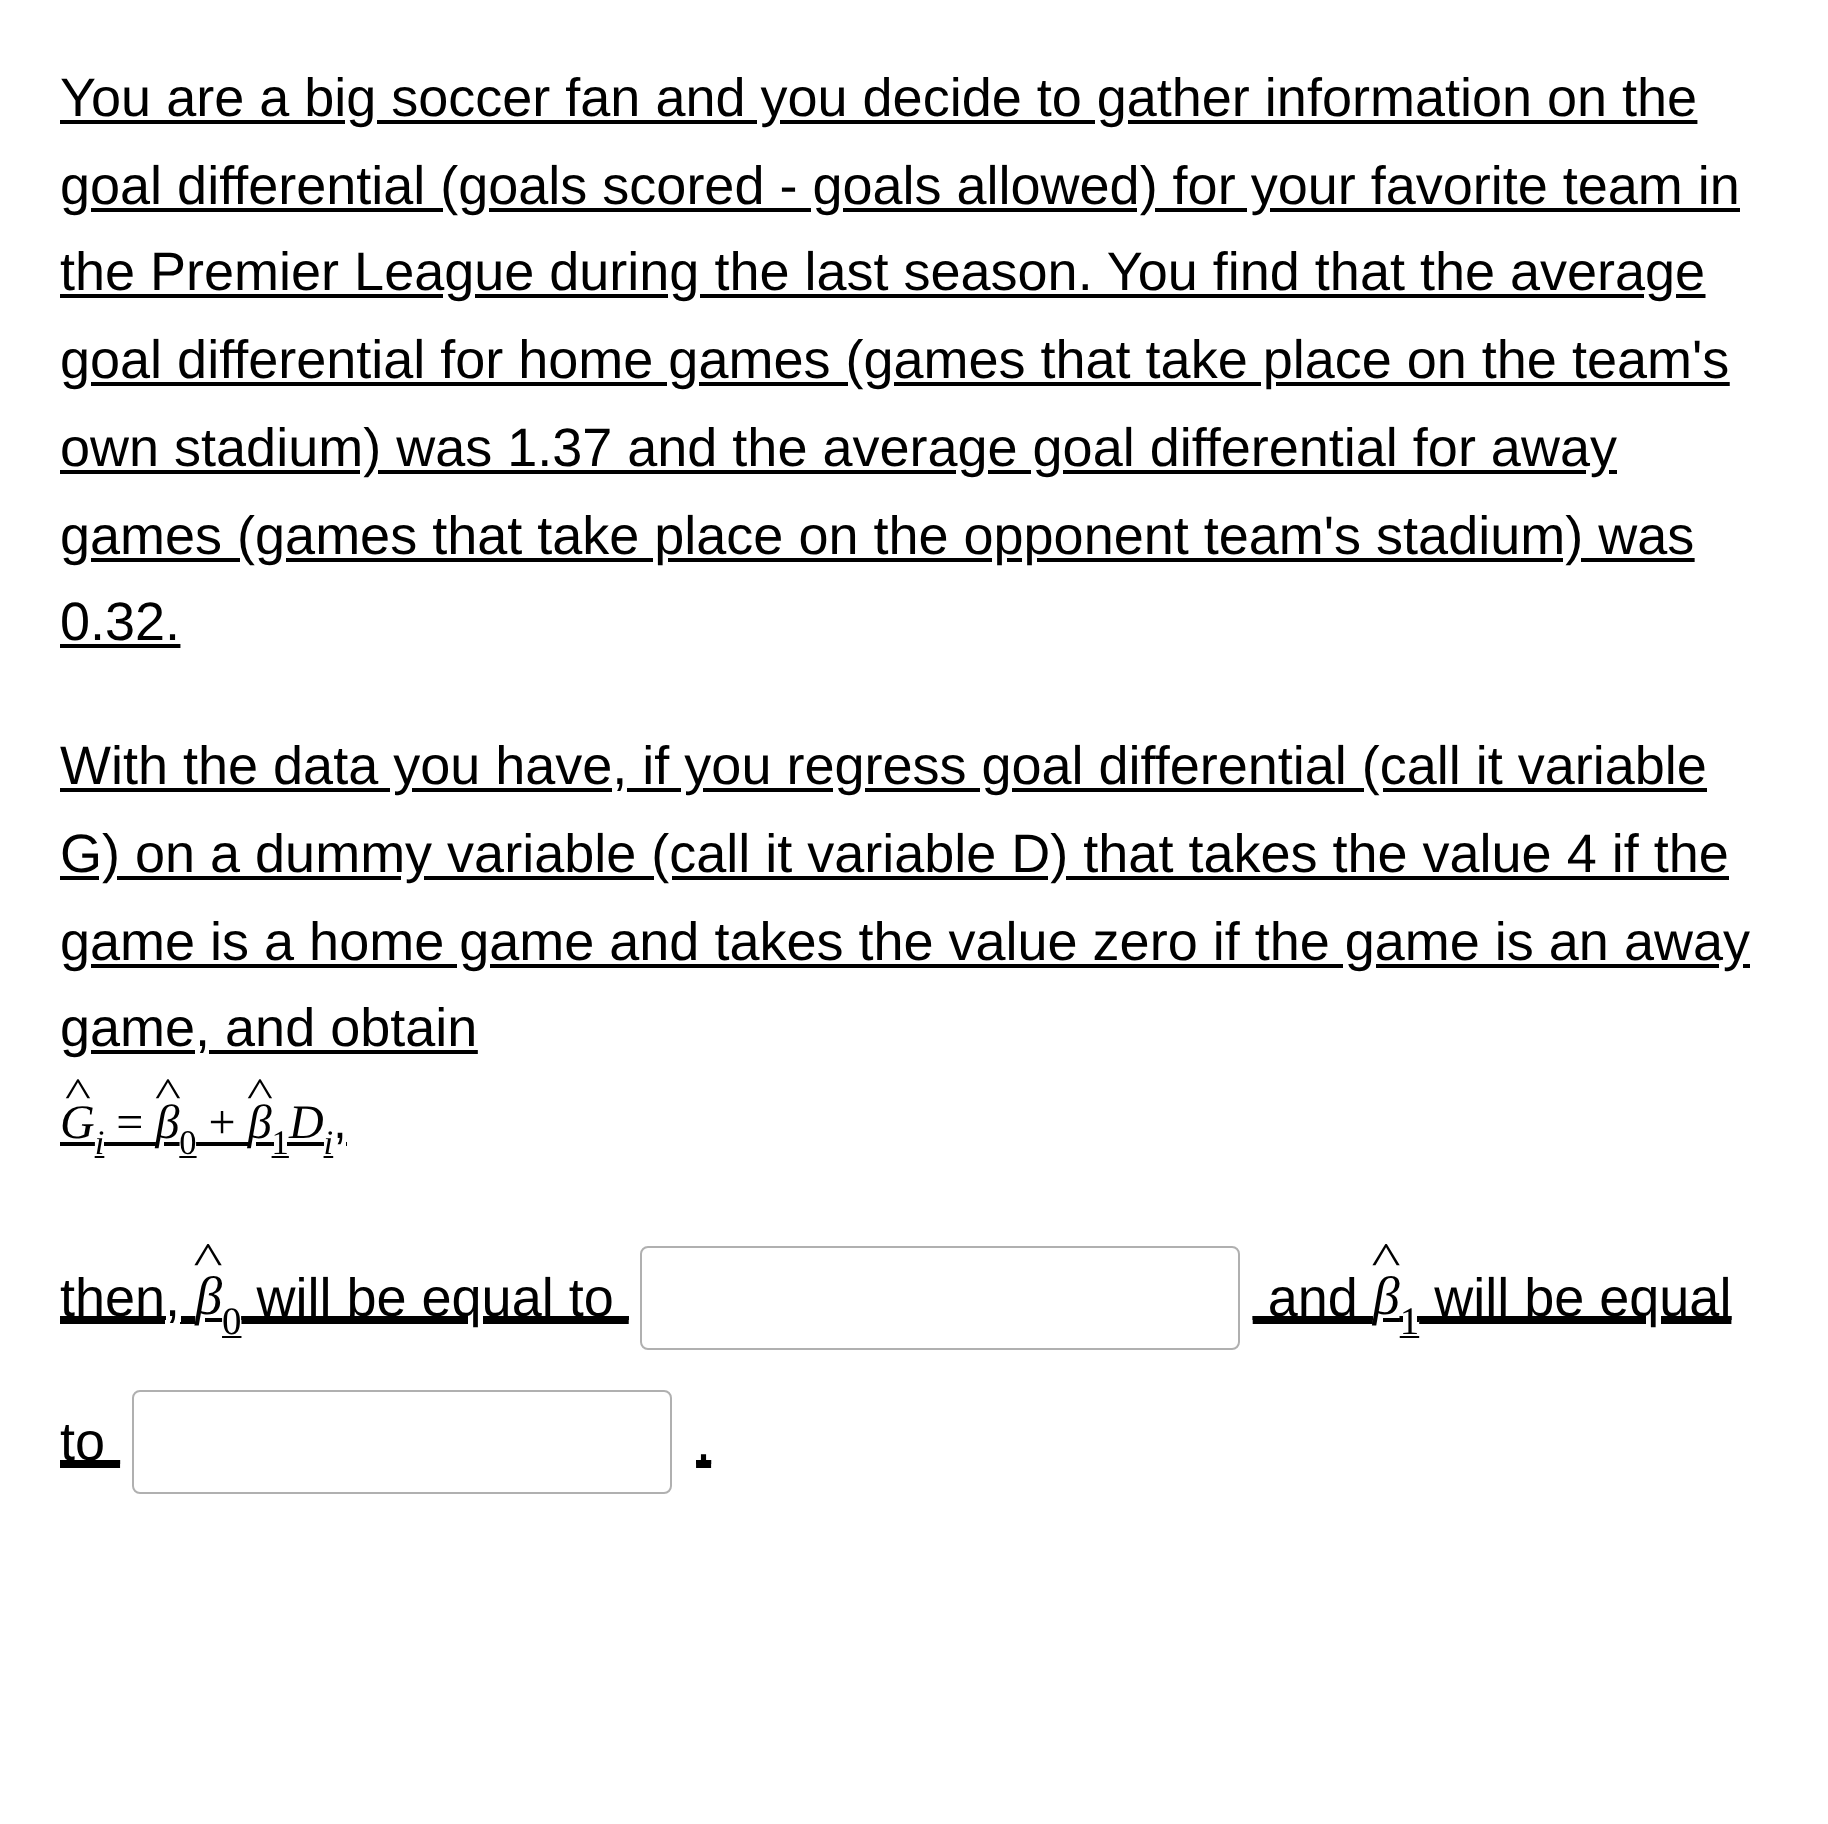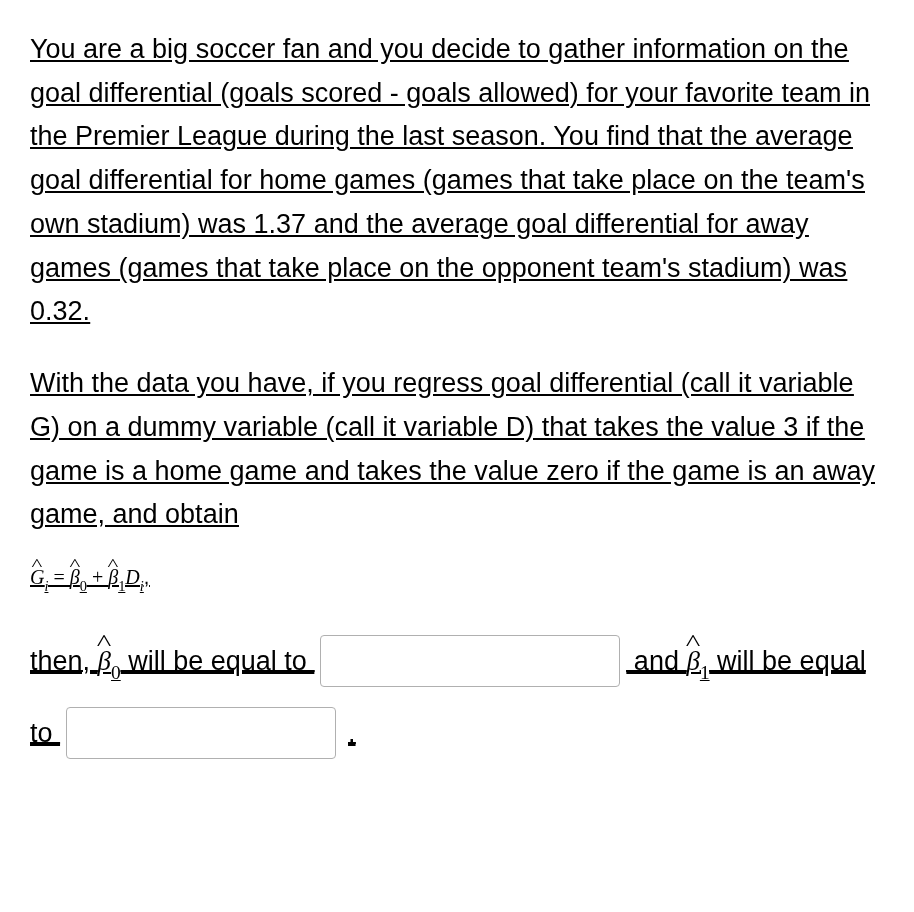--- a/index.html
+++ b/index.html
@@ -61,40 +61,40 @@
     .math-hat::before {
       content: "^";
       position: absolute;
       top: -0.58em;
       left: 50%;
       transform: translateX(-50%) scaleX(1.35);
       font-style: normal;
       font-size: 0.85em;
     }
     .equation-line {
-      margin-top: 24px;
-      font-size: 20px;
+      margin-top: 6px;
+      font-size: 24px;
     }
     .comma {
       font-style: normal;
       font-family: -apple-system, BlinkMacSystemFont, "Segoe UI", Arial, sans-serif;
     }
     .period {
       margin-left: 6px;
     }
   </style>
 </head>
 <body>
 
 <div class="paragraph">
   <span>You are a big soccer fan and you decide to gather information on the goal differential (goals scored - goals allowed) for your favorite team in the Premier League during the last season. You find that the average goal differential for home games (games that take place on the team's own stadium) was 1.37 and the average goal differential for away games (games that take place on the opponent team's stadium) was 0.32.</span>
 </div>
 
 <div class="paragraph">
-  <span>With the data you have, if you regress goal differential (call it variable G) on a dummy variable (call it variable D) that takes the value 3 if the game is a home game and takes the value zero if the game is an away game, and obtain</span>
+  <span>With the data you have, if you regress goal differential (call it variable G) on a dummy variable (call it variable D) that takes the value 4 if the game is a home game and takes the value zero if the game is an away game, and obtain</span>
   <div class="equation-line math">
     <span class="math-hat"><span>G</span></span><span class="math-sub">i</span><span style="font-style:normal;"> = </span><span class="math-hat"><span>β</span></span><span class="math-sub" style="font-style:normal;">0</span><span style="font-style:normal;"> + </span><span class="math-hat"><span>β</span></span><span class="math-sub" style="font-style:normal;">1</span><span>D</span><span class="math-sub">i</span><span class="comma">,</span>
   </div>
 </div>
 
 <div class="answer-section">
   <span class="inline-text">then, </span><span class="math inline-text"><span class="math-hat"><span>β</span></span><span class="math-sub" style="font-style:normal;">0</span></span><span class="inline-text"> will be equal to </span><input type="text" class="text-input" value="" style=""><span class="inline-text"> and </span><span class="math inline-text"><span class="math-hat"><span>β</span></span><span class="math-sub" style="font-style:normal;">1</span></span><span class="inline-text"> will be equal to </span><input type="text" class="text-input text-input-small" value="" style=""><span class="inline-text period">.</span>
 </div>
 
 </body></html>

